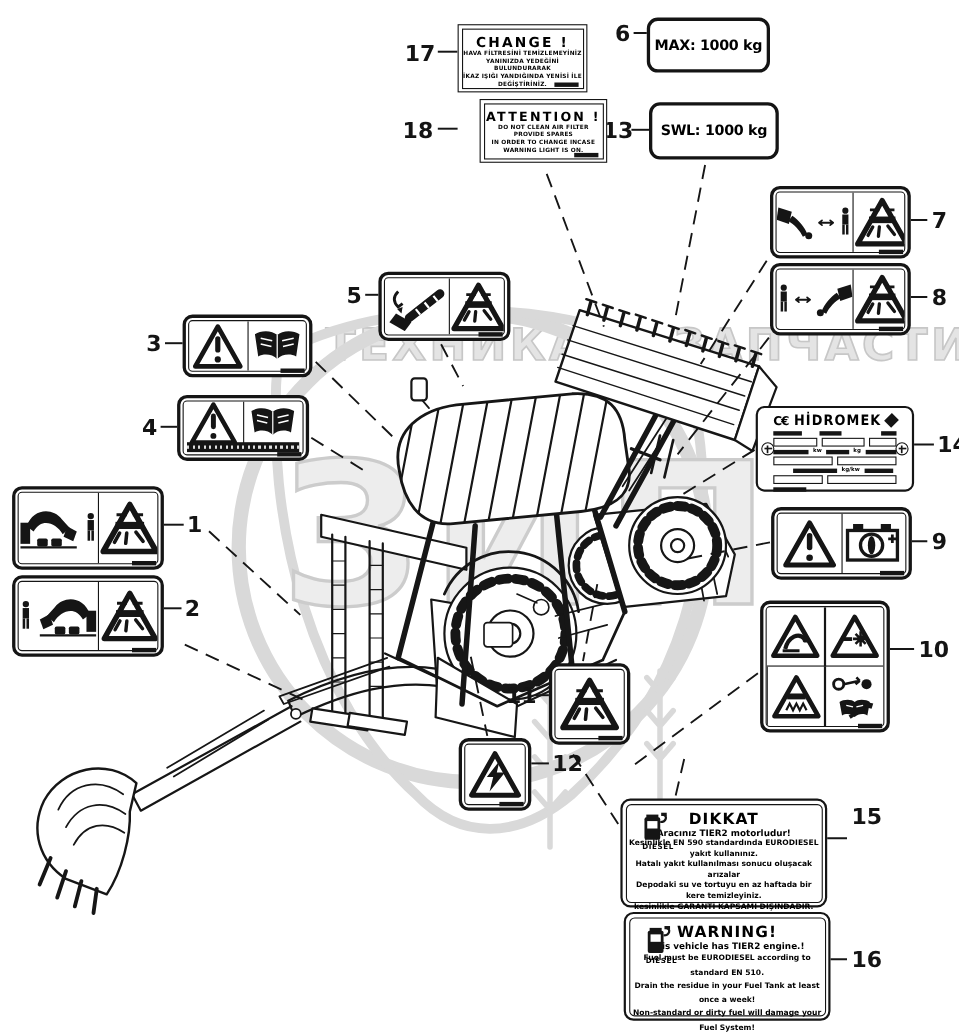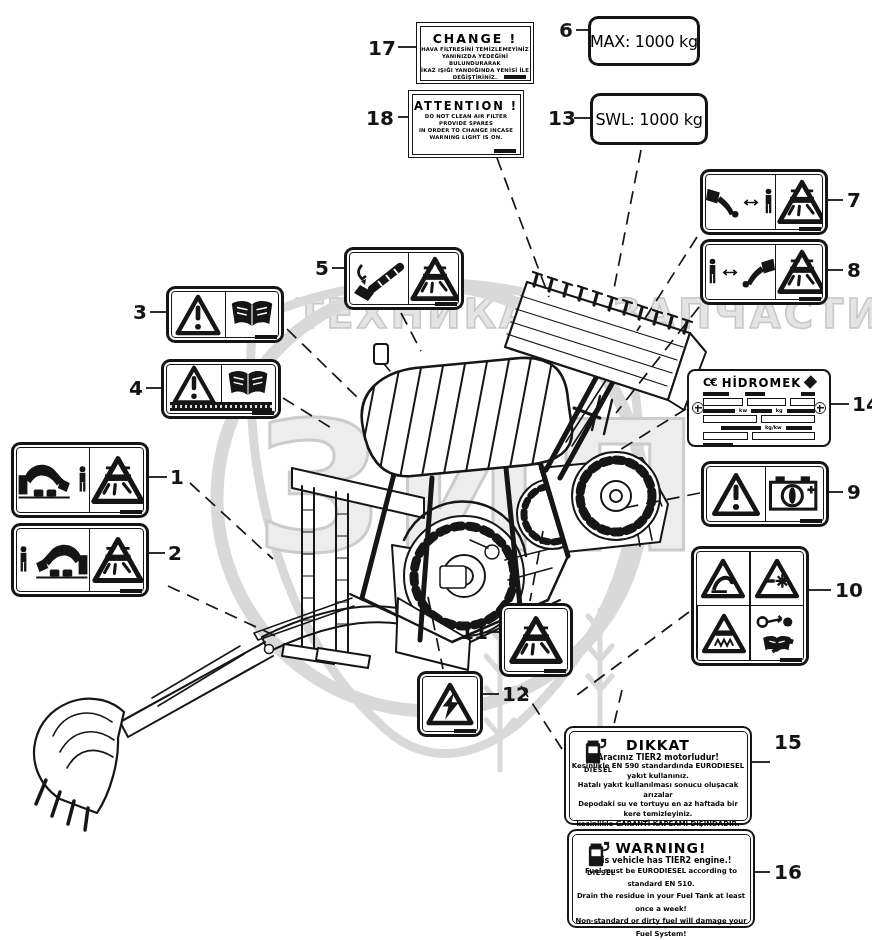--- a/index.html
+++ b/index.html
@@ -28,21 +28,21 @@
   .code { position:absolute; right:4px; bottom:1px; width:22px; height:4px; background:#151515; }
 
   
   .textd { border:1.5px solid #151515; padding:2.5px; }
   .tin { border:1px solid #151515; width:100%; height:100%; text-align:center; position:relative; padding-top:4px; }
   .tin .t-title { font-size:12.5px; font-weight:700; letter-spacing:2px; }
   .tin .t-line  { font-size:5.3px; font-weight:700; line-height:7px; letter-spacing:.2px; }
 
   
   .kgd { border:3.5px solid #141414; border-radius:10px; display:flex; align-items:center; justify-content:center;
-         font-size:16px; font-weight:400; letter-spacing:-.3px; white-space:nowrap; }
+         font-size:13px; font-weight:700; letter-spacing:-.3px; white-space:nowrap; }
 
   
   .fueld { border:2px solid #151515; border-radius:9px; padding:2.5px; }
   .fin { border:1px solid #151515; border-radius:5px; width:100%; height:100%; position:relative; text-align:center; }
   .fin .f-title { font-size:14px; font-weight:700; margin-top:5px; letter-spacing:1px; }
   .fin .f-line { font-size:6.9px; font-weight:700; line-height:9.6px; }
   .pumpwrap { position:absolute; left:9px; top:6px; width:34px; text-align:right; }
   .pumpwrap .plabel { font-size:6.5px; font-weight:700; margin-top:1px; letter-spacing:.5px; }
 
   
@@ -300,21 +300,21 @@
     <div class="tin">
       <div class="t-title">CHANGE !</div>
       <div class="t-line">HAVA FİLTRESİNİ TEMİZLEMEYİNİZ</div>
       <div class="t-line">YANINIZDA YEDEĞİNİ BULUNDURARAK</div>
       <div class="t-line">İKAZ IŞIĞI YANDIĞINDA YENİSİ İLE</div>
       <div class="t-line">DEĞİŞTİRİNİZ.</div>
       <i class="code"></i>
     </div>
   </div>
 
-  <div class="decal textd" style="left:408px;top:90px;width:116px;height:68px">
+  <div class="decal textd" style="left:436px;top:90px;width:116px;height:58px">
     <div class="tin">
       <div class="t-title" style="font-size:11.5px">ATTENTION !</div>
       <div class="t-line">DO NOT CLEAN AIR FILTER</div>
       <div class="t-line">PROVIDE SPARES</div>
       <div class="t-line">IN ORDER TO CHANGE INCASE</div>
       <div class="t-line">WARNING LIGHT IS ON.</div>
       <i class="code"></i>
     </div>
   </div>
 

